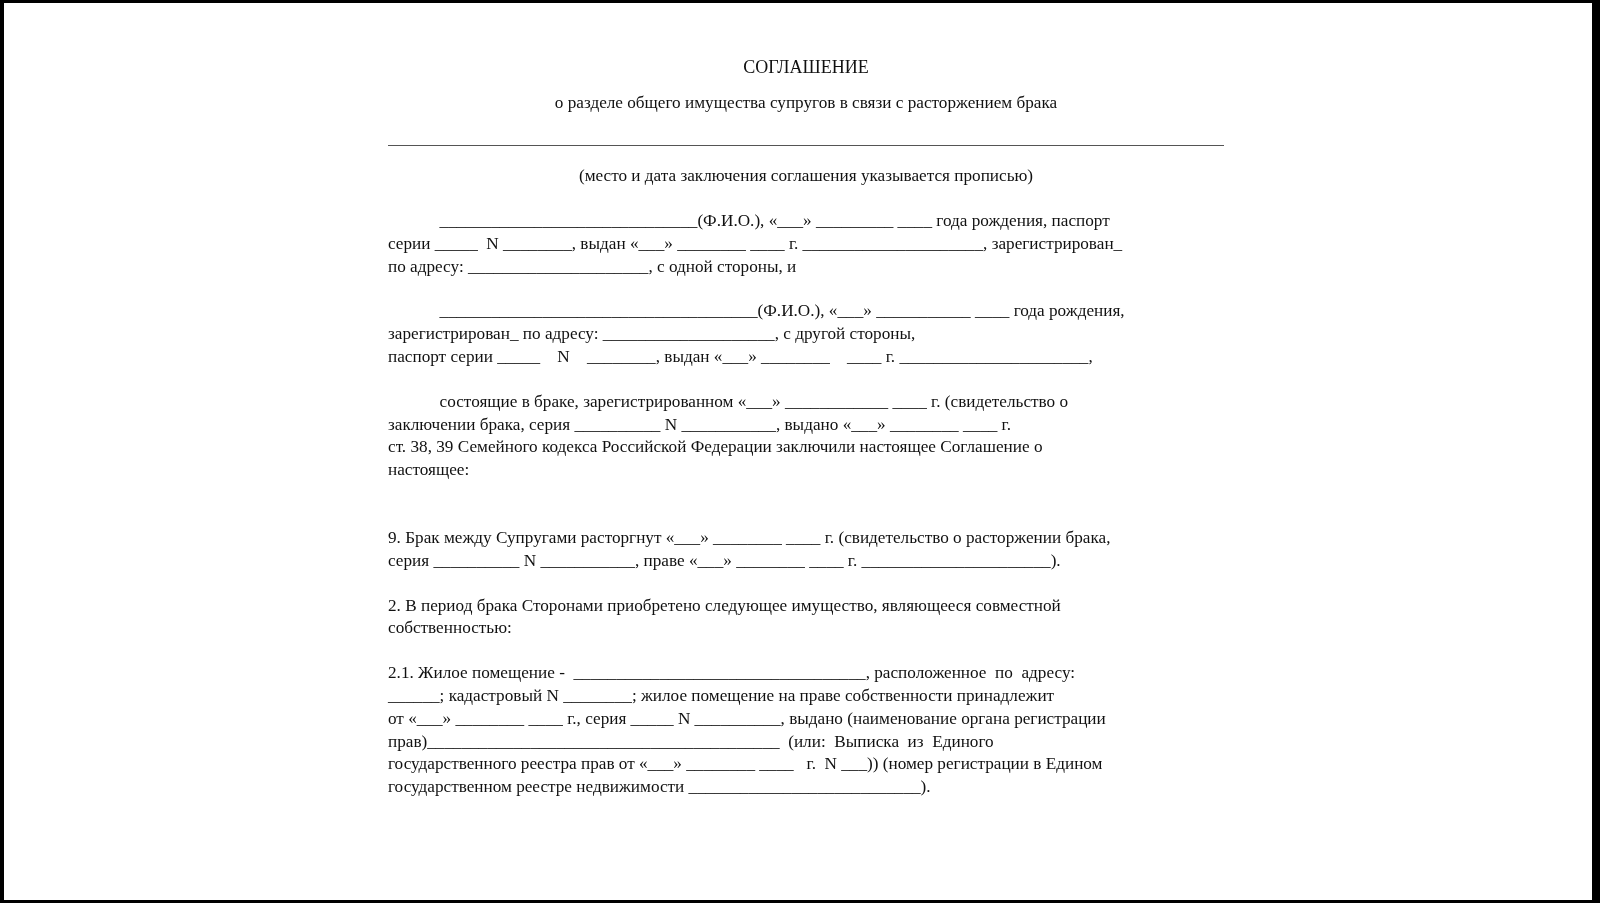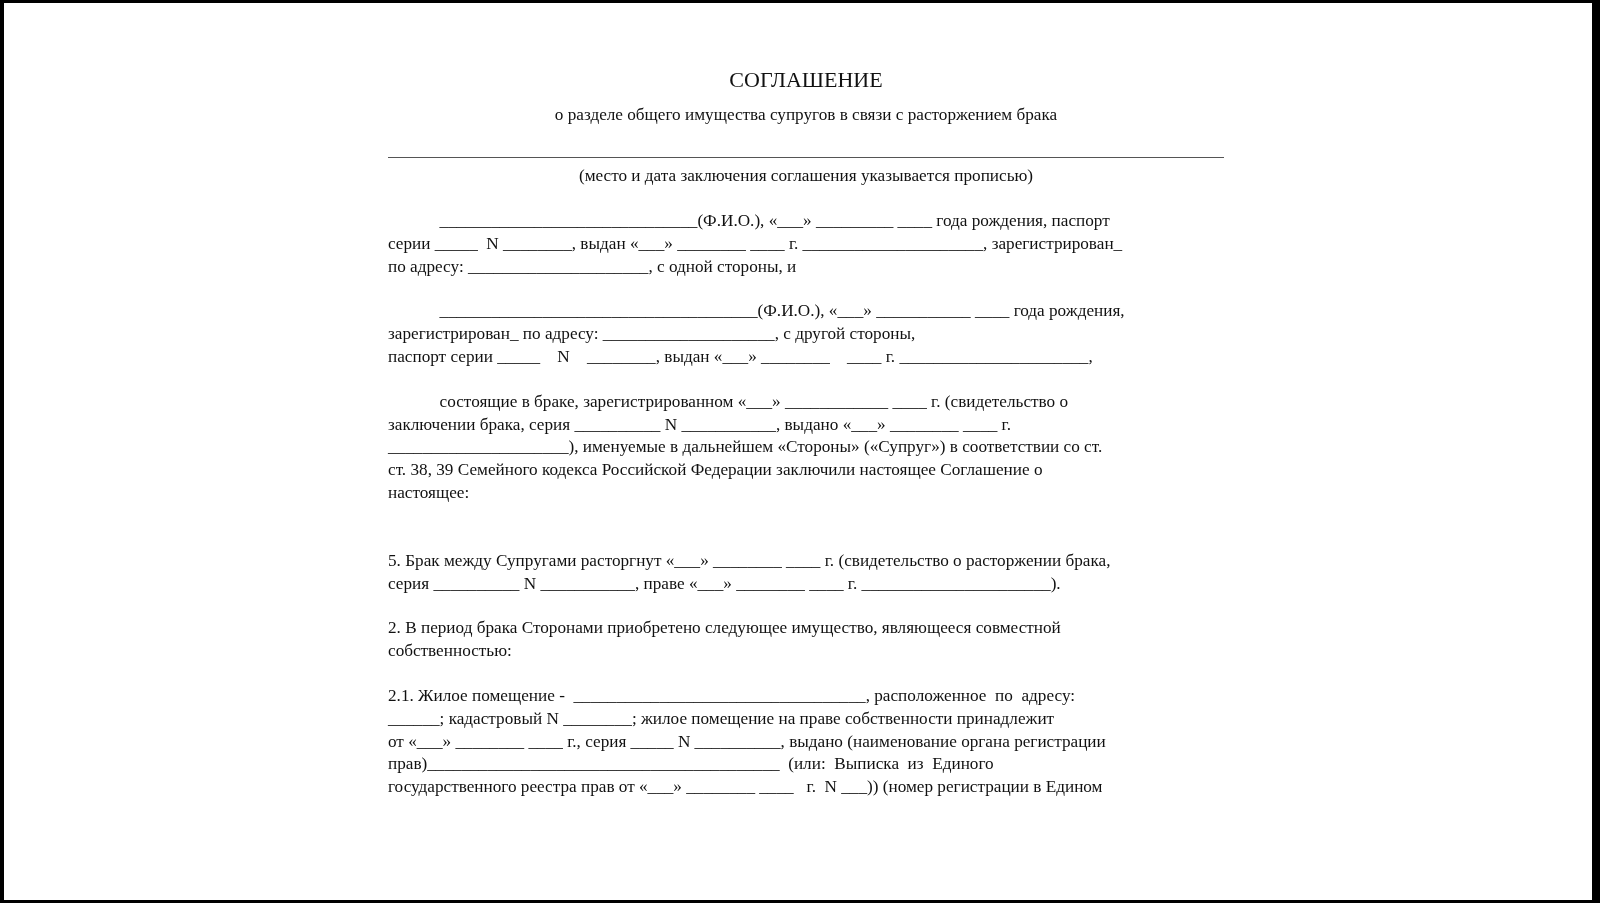--- a/index.html
+++ b/index.html
@@ -21,26 +21,26 @@
     background: #fff;
   }
   .frame::after {
     content: ""; position: absolute; top: 0; right: 0; bottom: 0; width: 3px; background: #000;
   }
   .page {
     position: absolute; left: 388px; top: 56px; width: 836px;
     font-size: 17.2px; line-height: 22.8px;
   }
   .center { text-align: center; }
-  .title { font-size: 22px; margin: 12px; line-height: 23px; }
+  .title { font-size: 18px; margin: 0; line-height: 23px; }
   .subtitle { margin: 12px; line-height: 23px; }
   .rule {
     margin-top: 31px; height: 0; border-top: 1.2px solid #555; width: 836px;
   }
-  .place-note { margin-top: 6px; line-height: 24px; }
+  .place-note { margin-top: 18px; line-height: 24px; }
   p { margin: 0; }
   .gap-s { height: 22px; }
   .line { white-space: pre; }
 </style>
 </head>
 <body>
 
 <div class="frame"></div>
 
 <div class="page">
@@ -63,41 +63,41 @@
     <div class="line">            _____________________________________(Ф.И.О.), «___» ___________ ____ года рождения,</div>
     <div class="line">зарегистрирован_ по адресу: ____________________, с другой стороны,</div>
     <div class="line">паспорт серии _____    N    ________, выдан «___» ________    ____ г. ______________________,</div>
   </div>
 
   <div style="height:22px"></div>
 
   <div>
     <div class="line">            состоящие в браке, зарегистрированном «___» ____________ ____ г. (свидетельство о</div>
     <div class="line">заключении брака, серия __________ N ___________, выдано «___» ________ ____ г.</div>
-    <div class="line">_____________________), именуемые в дальнейшем «Стороны» («Супруг») в соответствии со ст.</div>
     <div class="line">ст. 38, 39 Семейного кодекса Российской Федерации заключили настоящее Соглашение о</div>
     <div class="line">настоящее:</div>
   </div>
 
   <div style="height:45px"></div>
 
   <div>
-    <div class="line">5. Брак между Супругами расторгнут «___» ________ ____ г. (свидетельство о расторжении брака,</div>
+    <div class="line">9. Брак между Супругами расторгнут «___» ________ ____ г. (свидетельство о расторжении брака,</div>
     <div class="line">серия __________ N ___________, праве «___» ________ ____ г. ______________________).</div>
   </div>
 
   <div style="height:22px"></div>
 
   <div>
     <div class="line">2. В период брака Сторонами приобретено следующее имущество, являющееся совместной</div>
     <div class="line">собственностью:</div>
   </div>
 
   <div style="height:22px"></div>
 
   <div>
     <div class="line">2.1. Жилое помещение -  __________________________________, расположенное  по  адресу:</div>
     <div class="line">______; кадастровый N ________; жилое помещение на праве собственности принадлежит</div>
     <div class="line">от «___» ________ ____ г., серия _____ N __________, выдано (наименование органа регистрации</div>
     <div class="line">прав)_________________________________________  (или:  Выписка  из  Единого</div>
     <div class="line">государственного реестра прав от «___» ________ ____   г.  N ___)) (номер регистрации в Едином</div>
+    <div class="line">государственном реестре недвижимости ___________________________).</div>
   </div>
 </div>
 
 </body></html>

